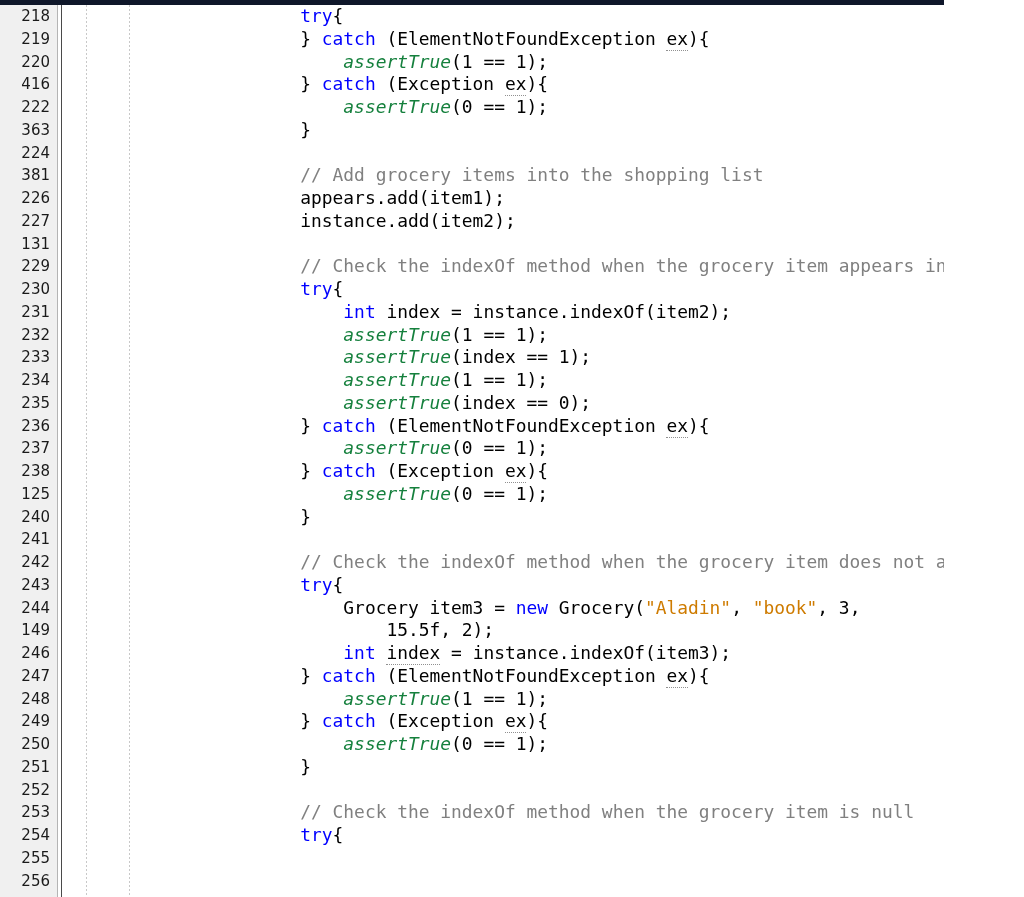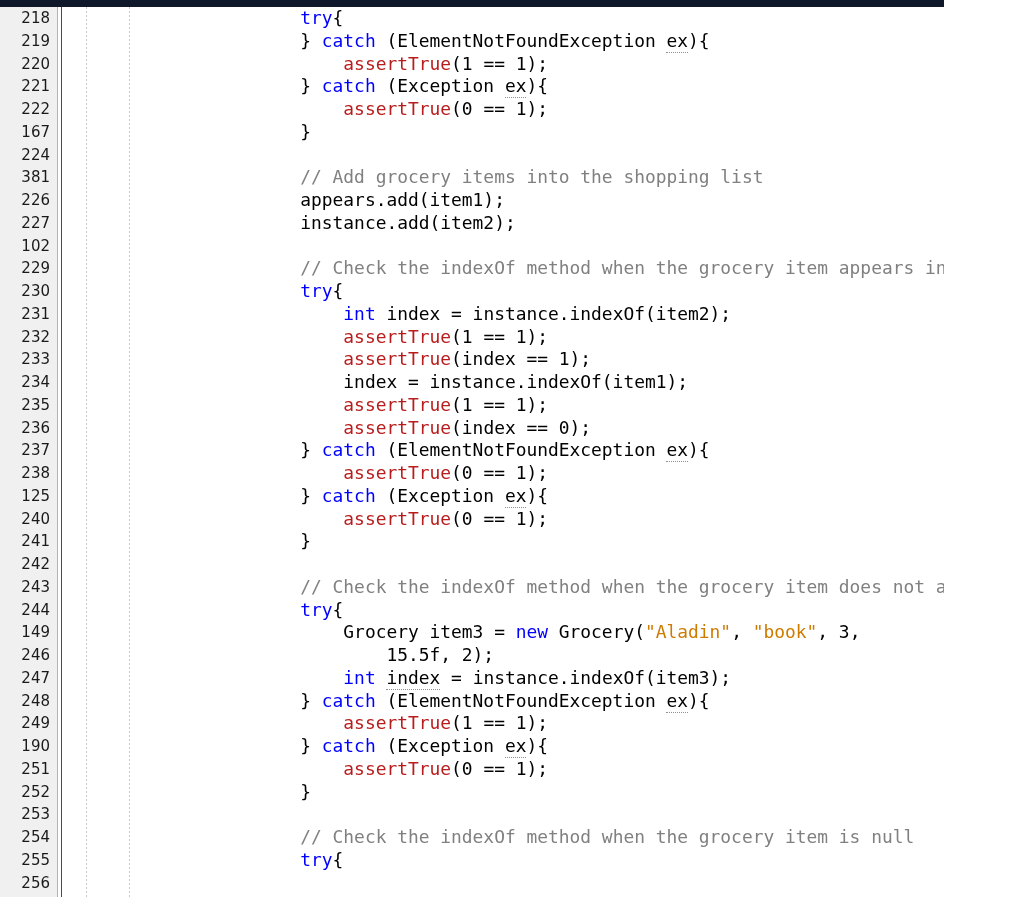--- a/index.html
+++ b/index.html
@@ -11,21 +11,21 @@
     overflow: hidden;
     font-family: "DejaVu Sans Mono", monospace;
   }
 
   
   #editor {
     position: relative;
     width: 944px; height: 897px;
     background: #ffffff;
     box-sizing: border-box;
-    border-top: 7px solid #0f172a;
+    border-top: 5px solid #0f172a;
     overflow: hidden;
   }
 
   
   #gutter {
     position: absolute;
     left: 0; top: 0;
     width: 58px; height: 897px;
     background: #f0f0f0;
     border-right: 1px solid #b4b4b4;
@@ -104,45 +104,45 @@
     font-size: 17.9px;
     color: #000000;
     white-space: pre;
     box-sizing: border-box;
   }
 
   
   .kw      { color: #0000ff; }
   .str     { color: #ce7b00; }
   .cmt     { color: #808080; }
-  .assert  { color: #b91c1c; }
+  .assert  { font-style: italic; color: #15803d; }
   .warn    {
     color: #000000;
     border-bottom: 1px dotted #909090;
     padding-bottom: 1px;
   }
 </style>
 </head>
 <body>
 
 <div id="editor">
 
   <div id="gutter">
     <div id="gutter-lines">
         <div class="gline">218</div>
         <div class="gline">219</div>
         <div class="gline">220</div>
-        <div class="gline">221</div>
+        <div class="gline">416</div>
         <div class="gline">222</div>
-        <div class="gline">167</div>
+        <div class="gline">363</div>
         <div class="gline">224</div>
         <div class="gline">381</div>
         <div class="gline">226</div>
         <div class="gline">227</div>
-        <div class="gline">102</div>
+        <div class="gline">131</div>
         <div class="gline">229</div>
         <div class="gline">230</div>
         <div class="gline">231</div>
         <div class="gline">232</div>
         <div class="gline">233</div>
         <div class="gline">234</div>
         <div class="gline">235</div>
         <div class="gline">236</div>
         <div class="gline">237</div>
         <div class="gline">238</div>
@@ -150,21 +150,21 @@
         <div class="gline">240</div>
         <div class="gline">241</div>
         <div class="gline">242</div>
         <div class="gline">243</div>
         <div class="gline">244</div>
         <div class="gline">149</div>
         <div class="gline">246</div>
         <div class="gline">247</div>
         <div class="gline">248</div>
         <div class="gline">249</div>
-        <div class="gline">190</div>
+        <div class="gline">250</div>
         <div class="gline">251</div>
         <div class="gline">252</div>
         <div class="gline">253</div>
         <div class="gline">254</div>
         <div class="gline">255</div>
         <div class="gline">256</div>
       </div>
   </div>
 
   <div id="annotation-strip"></div>
@@ -184,21 +184,20 @@
         <div class="cline">&nbsp;</div>
         <div class="cline"><span>            </span><span class="cmt">// Add grocery items into the shopping list</span></div>
         <div class="cline"><span>            appears.add(item1);</span></div>
         <div class="cline"><span>            instance.add(item2);</span></div>
         <div class="cline">&nbsp;</div>
         <div class="cline"><span>            </span><span class="cmt">// Check the indexOf method when the grocery item appears in the list</span></div>
         <div class="cline"><span>            </span><span class="kw">try</span><span>{</span></div>
         <div class="cline"><span>                </span><span class="kw">int</span><span> index = instance.indexOf(item2);</span></div>
         <div class="cline"><span>                </span><span class="assert">assertTrue</span><span>(1 == 1);</span></div>
         <div class="cline"><span>                </span><span class="assert">assertTrue</span><span>(index == 1);</span></div>
-        <div class="cline"><span>                index = instance.indexOf(item1);</span></div>
         <div class="cline"><span>                </span><span class="assert">assertTrue</span><span>(1 == 1);</span></div>
         <div class="cline"><span>                </span><span class="assert">assertTrue</span><span>(index == 0);</span></div>
         <div class="cline"><span>            } </span><span class="kw">catch</span><span> (ElementNotFoundException </span><span class="warn">ex</span><span>){</span></div>
         <div class="cline"><span>                </span><span class="assert">assertTrue</span><span>(0 == 1);</span></div>
         <div class="cline"><span>            } </span><span class="kw">catch</span><span> (Exception </span><span class="warn">ex</span><span>){</span></div>
         <div class="cline"><span>                </span><span class="assert">assertTrue</span><span>(0 == 1);</span></div>
         <div class="cline"><span>            }</span></div>
         <div class="cline">&nbsp;</div>
         <div class="cline"><span>            </span><span class="cmt">// Check the indexOf method when the grocery item does not appear in the list</span></div>
         <div class="cline"><span>            </span><span class="kw">try</span><span>{</span></div>

